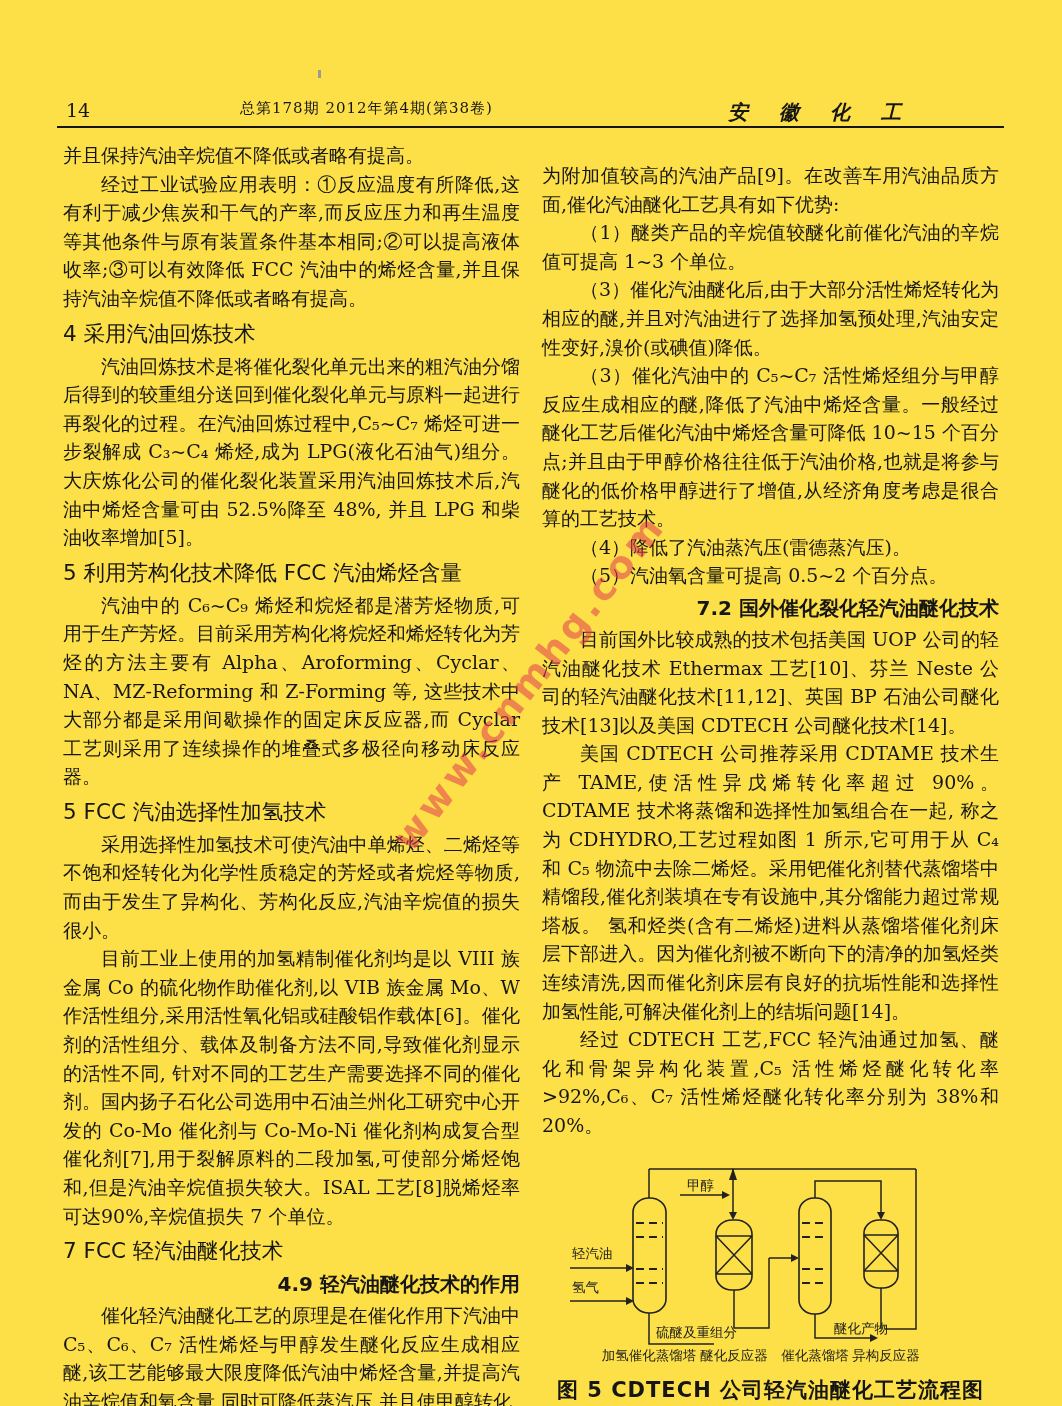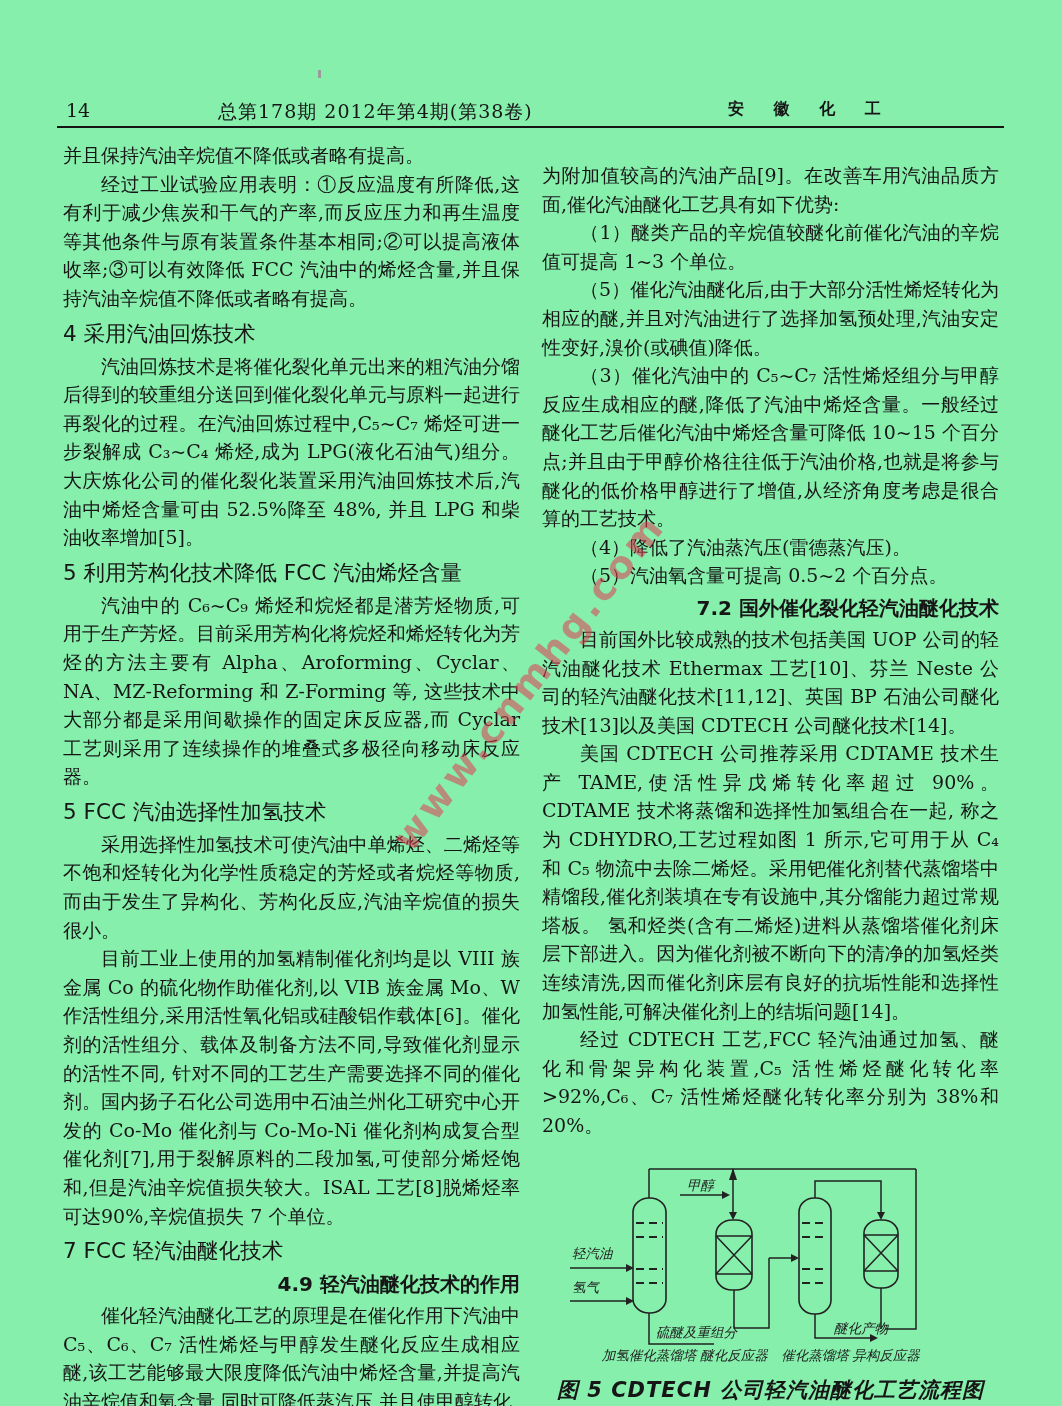--- a/index.html
+++ b/index.html
@@ -1,28 +1,28 @@
 <!DOCTYPE html>
 <html><head>
 <meta charset="utf-8">
 <style>
   html,body{margin:0;padding:0;background:#888;}
   .page{
     position:relative;
     width:1062px;height:1406px;
     margin:0 auto;
-    background:#86efac;
+    background:#fde047;
     color:#161616;
     font-family:"DejaVu Serif","Liberation Serif",serif;
     overflow:hidden;
   }
   
   .hdr-pagenum{position:absolute;top:99px;left:66px;font-size:19px;}
-  .hdr-issue{position:absolute;top:99px;left:218px;font-size:19px;letter-spacing:1px;}
-  .hdr-journal{position:absolute;top:99px;left:728px;font-size:16px;letter-spacing:12px;font-weight:bold;}
+  .hdr-issue{position:absolute;top:99px;left:240px;font-size:15px;letter-spacing:1px;}
+  .hdr-journal{position:absolute;top:99px;left:728px;font-size:20px;letter-spacing:12px;font-weight:bold;font-style:italic;}
   .hdr-rule{position:absolute;top:126px;left:57px;width:947px;height:2px;background:#141414;}
   
   .col{
     position:absolute;top:141px;width:457px;
     font-size:19px;line-height:28.6px;
     text-align:justify;
   }
   .col-left{left:63px;}
   .col-right{left:542px;margin-top:20px;}
   .col p{margin:0;text-indent:2em;}
@@ -31,21 +31,21 @@
     font-family:"DejaVu Sans","Liberation Sans",sans-serif;
     font-size:21.5px;font-weight:normal;
     margin:6px 0 3px;text-indent:0;line-height:30px;text-align:left;
   }
   h3.subsec{
     font-family:"DejaVu Sans","Liberation Sans",sans-serif;
     font-size:20px;font-weight:bold;
     margin:4px 0 2px;text-indent:0;line-height:29px;text-align:right;
   }
   
-  figure.flow{margin:14px 0 0;padding:0;text-align:center;font-style:italic;}
+  figure.flow{margin:14px 0 0;padding:0;text-align:center;}
   figure.flow svg{display:block;margin:0 auto;}
   figcaption{
     font-family:"DejaVu Sans","Liberation Sans",sans-serif;
     font-weight:bold;font-size:21px;margin-top:10px;text-align:center;letter-spacing:1px;
   }
   svg text{
     font-family:"DejaVu Sans","Liberation Sans",sans-serif;
     font-size:13.5px;fill:#1d1d1d;
   }
   svg .pipe{stroke:#222;stroke-width:1.5;fill:none;}
@@ -87,21 +87,21 @@
     <p>采用选择性加氢技术可使汽油中单烯烃、二烯烃等不饱和烃转化为化学性质稳定的芳烃或者烷烃等物质,而由于发生了异构化、芳构化反应,汽油辛烷值的损失很小。</p>
     <p>目前工业上使用的加氢精制催化剂均是以 VIII 族金属 Co 的硫化物作助催化剂,以 VIB 族金属 Mo、W 作活性组分,采用活性氧化铝或硅酸铝作载体[6]。催化剂的活性组分、载体及制备方法不同,导致催化剂显示的活性不同, 针对不同的工艺生产需要选择不同的催化剂。国内扬子石化公司选用中石油兰州化工研究中心开发的 Co-Mo 催化剂与 Co-Mo-Ni 催化剂构成复合型催化剂[7],用于裂解原料的二段加氢,可使部分烯烃饱和,但是汽油辛烷值损失较大。ISAL 工艺[8]脱烯烃率可达90%,辛烷值损失 7 个单位。</p>
     <h2 class="sec">7 FCC 轻汽油醚化技术</h2>
     <h3 class="subsec">4.9 轻汽油醚化技术的作用</h3>
     <p>催化轻汽油醚化工艺的原理是在催化作用下汽油中 C₅、C₆、C₇ 活性烯烃与甲醇发生醚化反应生成相应醚,该工艺能够最大限度降低汽油中烯烃含量,并提高汽油辛烷值和氧含量,同时可降低蒸汽压,并且使甲醇转化</p>
   </div>
 
   <div class="col col-right">
     <p class="cont">为附加值较高的汽油产品[9]。在改善车用汽油品质方面,催化汽油醚化工艺具有如下优势:</p>
     <p>（1）醚类产品的辛烷值较醚化前催化汽油的辛烷值可提高 1~3 个单位。</p>
-    <p>（5）催化汽油醚化后,由于大部分活性烯烃转化为相应的醚,并且对汽油进行了选择加氢预处理,汽油安定性变好,溴价(或碘值)降低。</p>
+    <p>（3）催化汽油醚化后,由于大部分活性烯烃转化为相应的醚,并且对汽油进行了选择加氢预处理,汽油安定性变好,溴价(或碘值)降低。</p>
     <p>（3）催化汽油中的 C₅~C₇ 活性烯烃组分与甲醇反应生成相应的醚,降低了汽油中烯烃含量。一般经过醚化工艺后催化汽油中烯烃含量可降低 10~15 个百分点;并且由于甲醇价格往往低于汽油价格,也就是将参与醚化的低价格甲醇进行了增值,从经济角度考虑是很合算的工艺技术。</p>
     <p>（4）降低了汽油蒸汽压(雷德蒸汽压)。</p>
     <p>（5）汽油氧含量可提高 0.5~2 个百分点。</p>
     <h3 class="subsec">7.2 国外催化裂化轻汽油醚化技术</h3>
     <p>目前国外比较成熟的技术包括美国 UOP 公司的轻汽油醚化技术 Ethermax 工艺[10]、芬兰 Neste 公司的轻汽油醚化技术[11,12]、英国 BP 石油公司醚化技术[13]以及美国 CDTECH 公司醚化技术[14]。</p>
     <p>美国 CDTECH 公司推荐采用 CDTAME 技术生产 TAME,使活性异戊烯转化率超过 90%。 CDTAME 技术将蒸馏和选择性加氢组合在一起, 称之为 CDHYDRO,工艺过程如图 1 所示,它可用于从 C₄ 和 C₅ 物流中去除二烯烃。采用钯催化剂替代蒸馏塔中精馏段,催化剂装填在专有设施中,其分馏能力超过常规塔板。 氢和烃类(含有二烯烃)进料从蒸馏塔催化剂床层下部进入。因为催化剂被不断向下的清净的加氢烃类连续清洗,因而催化剂床层有良好的抗垢性能和选择性加氢性能,可解决催化剂上的结垢问题[14]。</p>
     <p>经过 CDTECH 工艺,FCC 轻汽油通过加氢、醚化和骨架异构化装置,C₅ 活性烯烃醚化转化率&gt;92%,C₆、C₇ 活性烯烃醚化转化率分别为 38%和 20%。</p>
 
     <figure class="flow">
       <svg width="450" height="212" viewBox="0 0 450 212">

